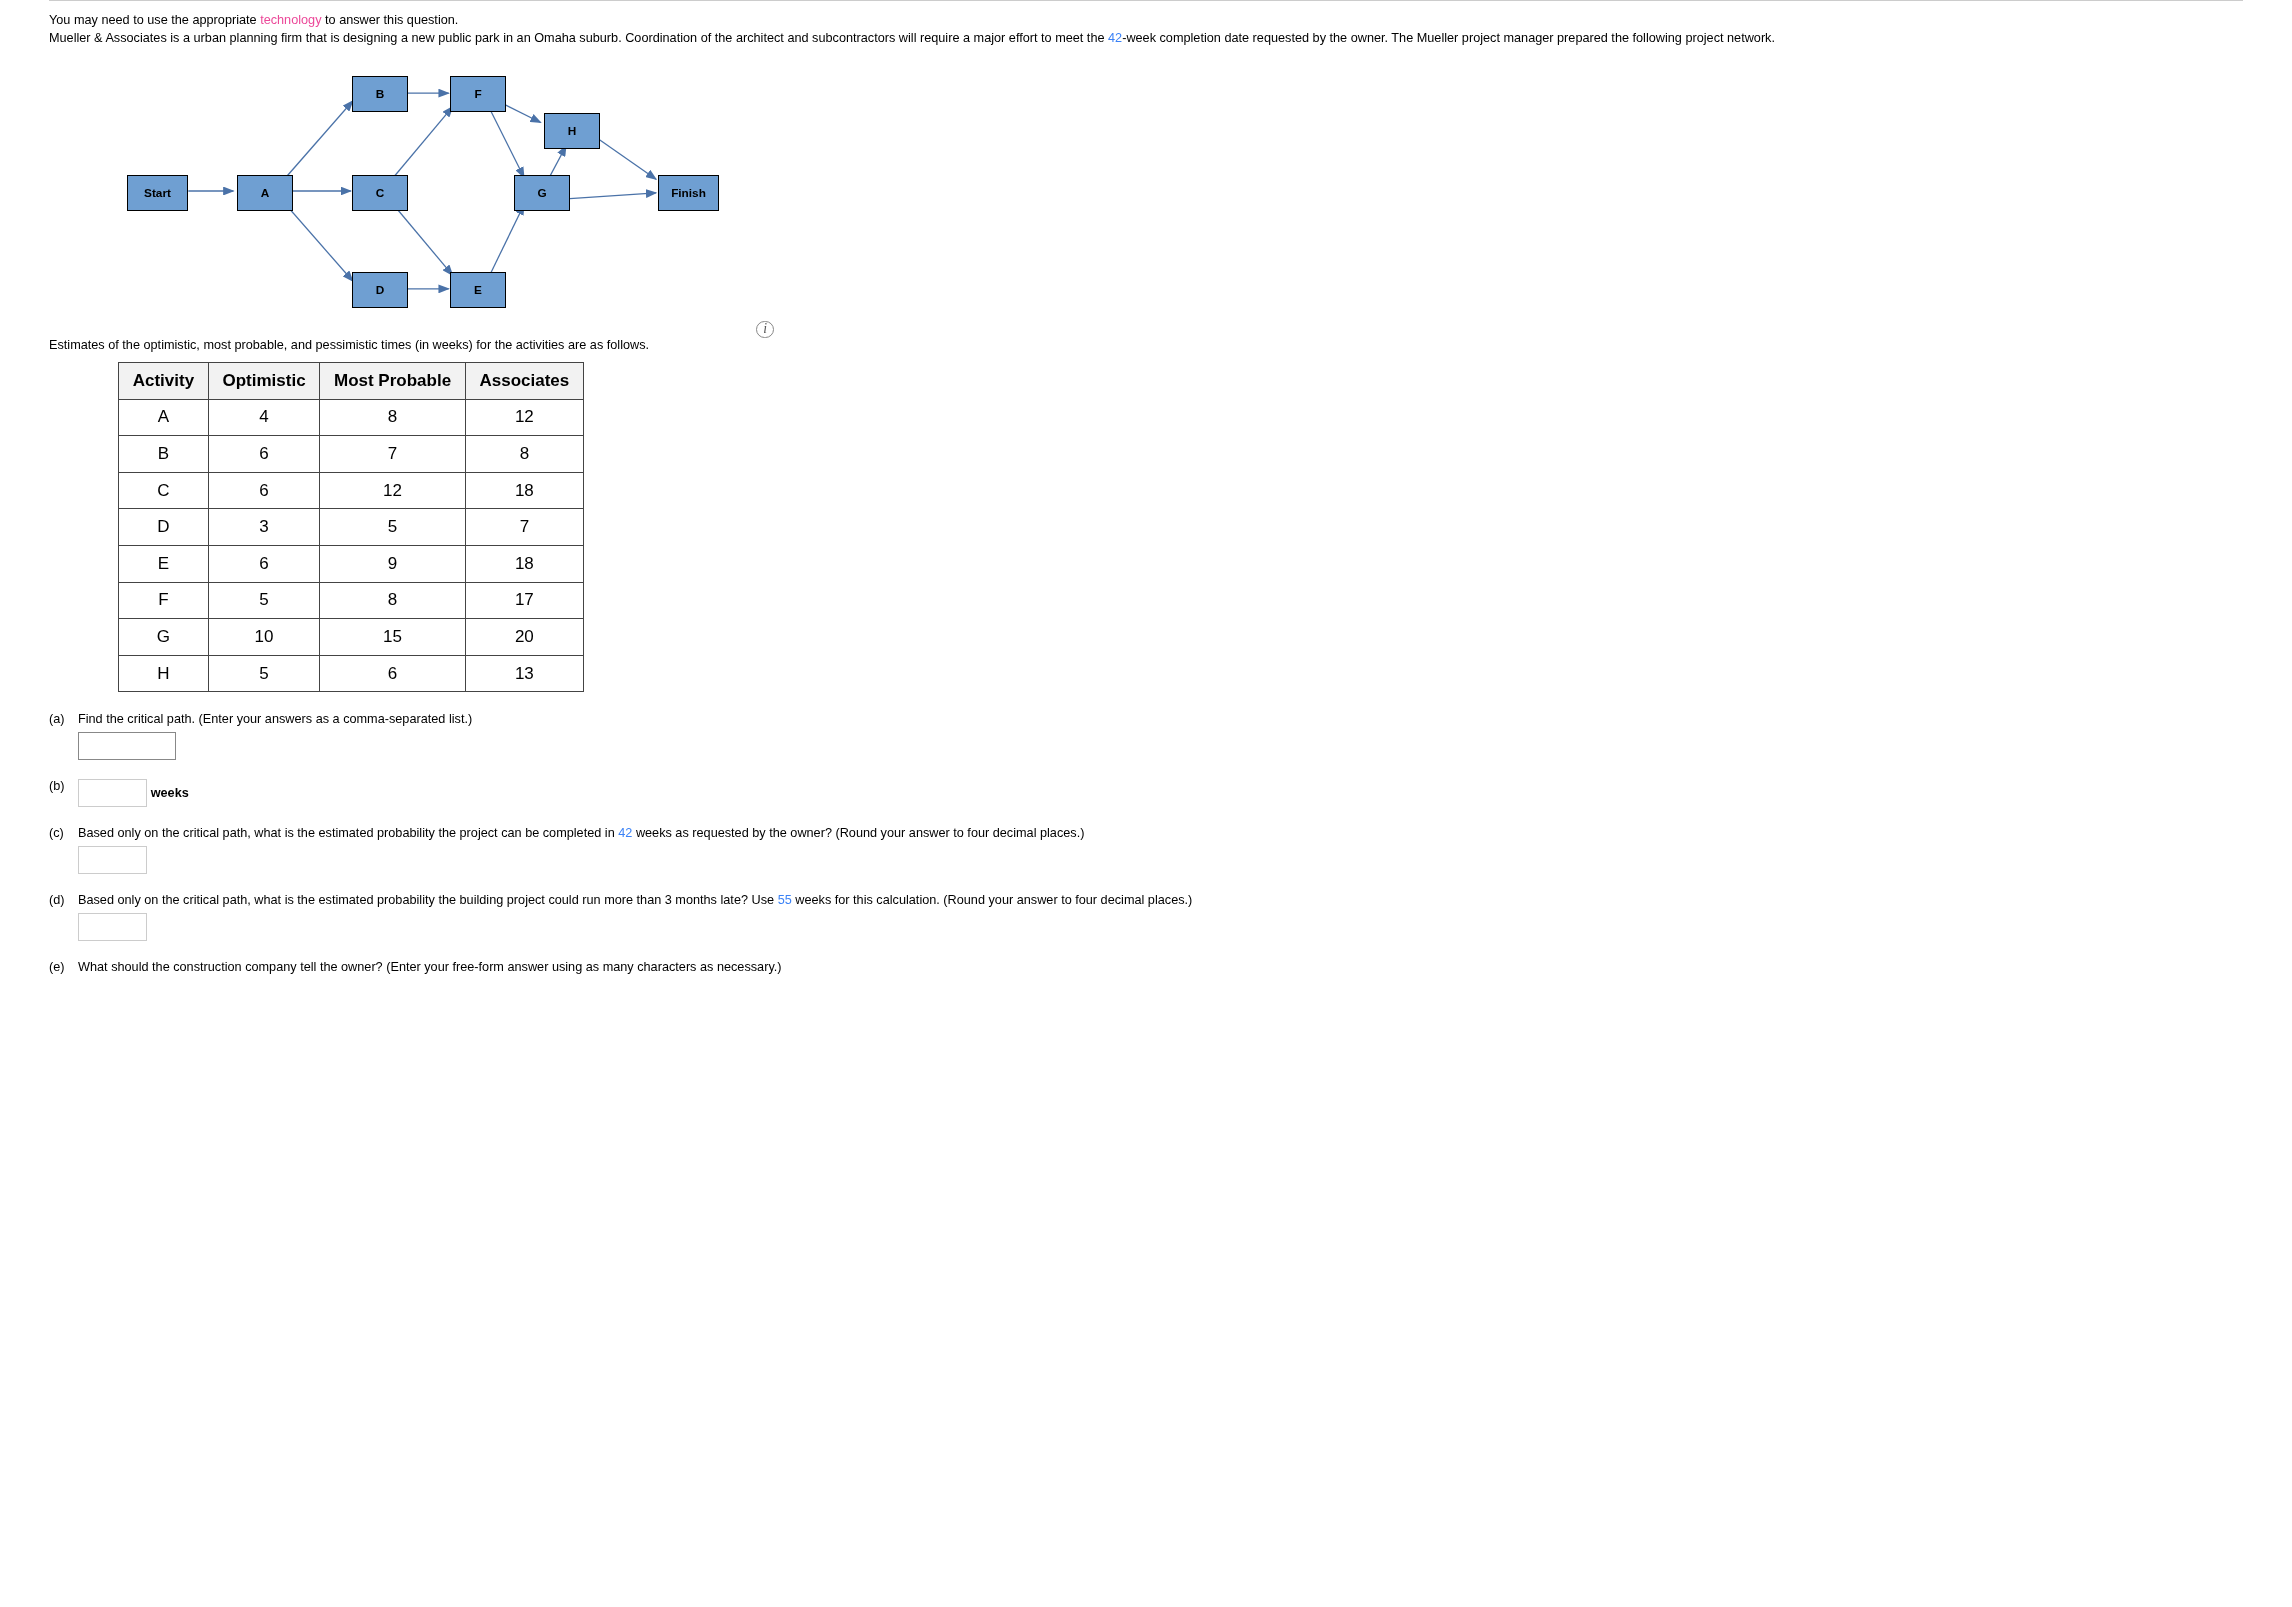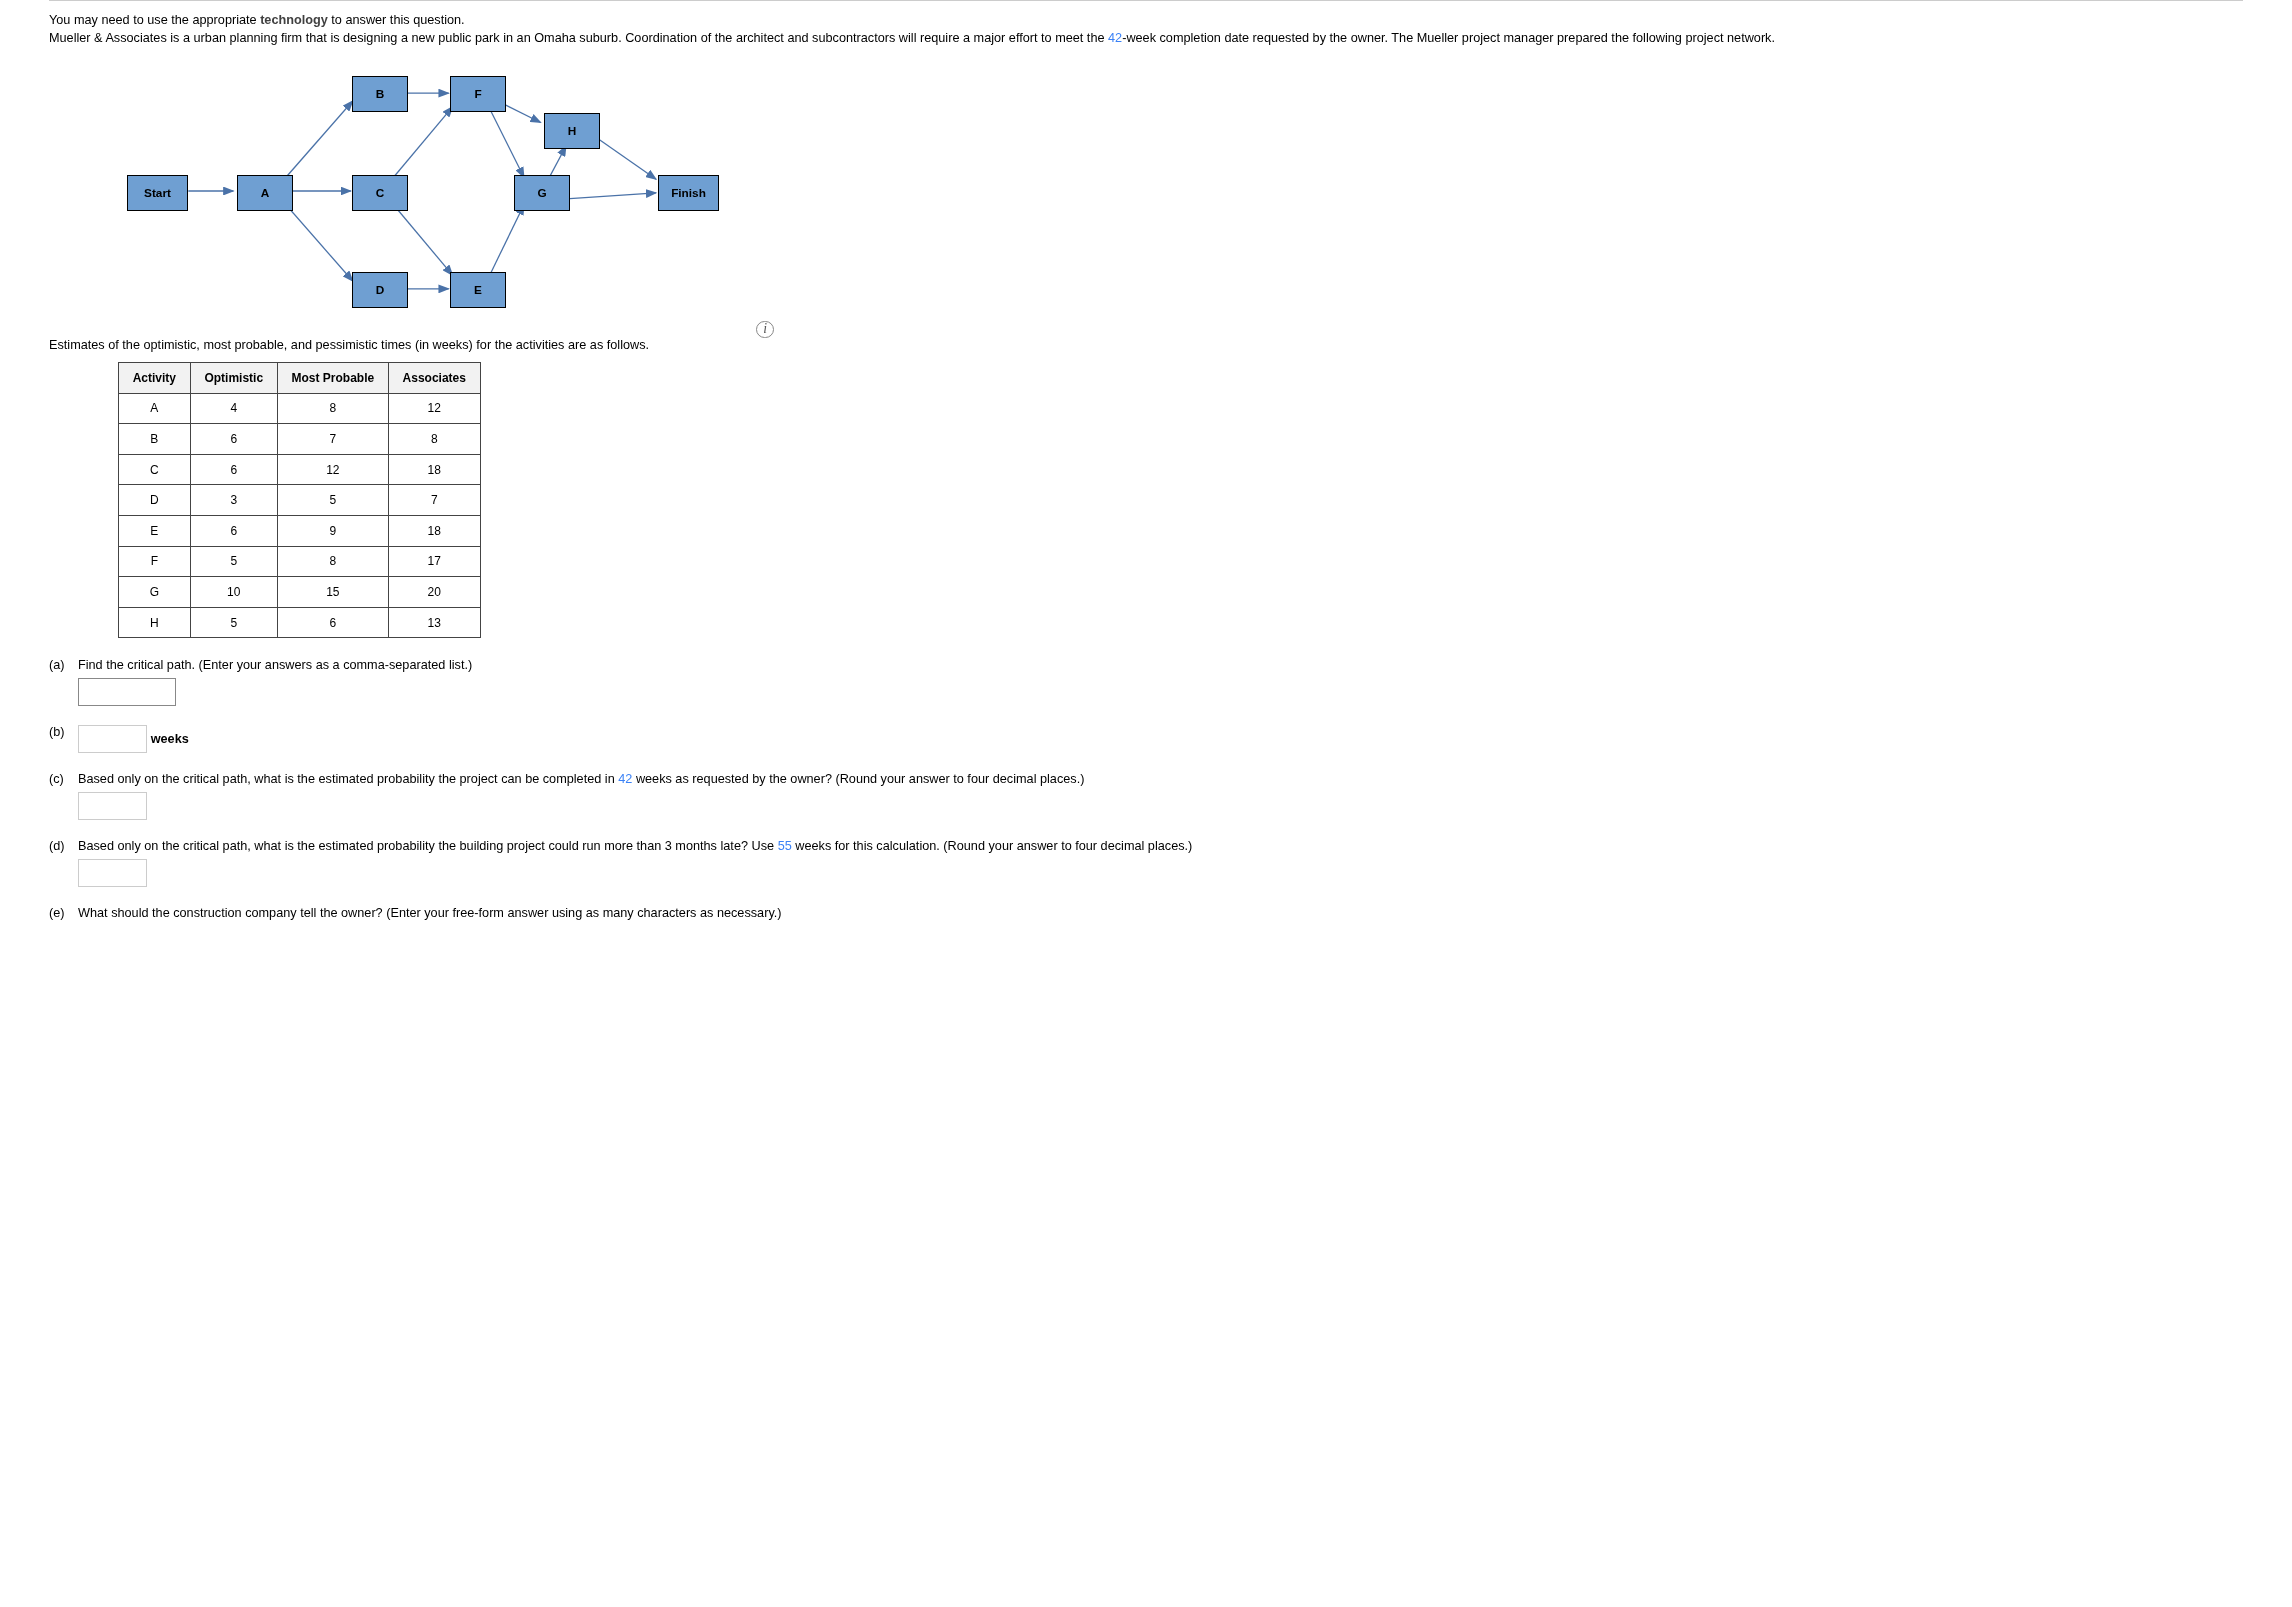--- a/index.html
+++ b/index.html
@@ -8,23 +8,22 @@
     color: #000;
     margin: 0;
     padding: 0 49px 39px 49px;
     background: #fff;
   }
   .hr-top {
     border-top: 1px solid #ccc;
     margin-bottom: 11.8px;
   }
   a {
-    color: #404040;
+    color: #ec4899;
     text-decoration: none;
-    font-weight: bold;
   }
   .red {
     color: #3b82f6;
   }
   .intro p {
     margin: 3.9px 0;
   }
   .diagram-wrap {
     position: relative;
     width: 608px;
@@ -73,21 +72,21 @@
   .table-wrap {
     margin: 9.8px 0 19.6px 69px;
   }
   table {
     border-collapse: collapse;
   }
   th, td {
     border: 1px solid #444;
     padding: 7.8px 13.7px;
     text-align: center;
-    font-size: 12px;
+    font-size: 17px;
   }
   th {
     background: #f2f2f2;
     font-weight: bold;
   }
   .q-list {
     margin: 0;
     padding: 0;
   }
   .q-item {

